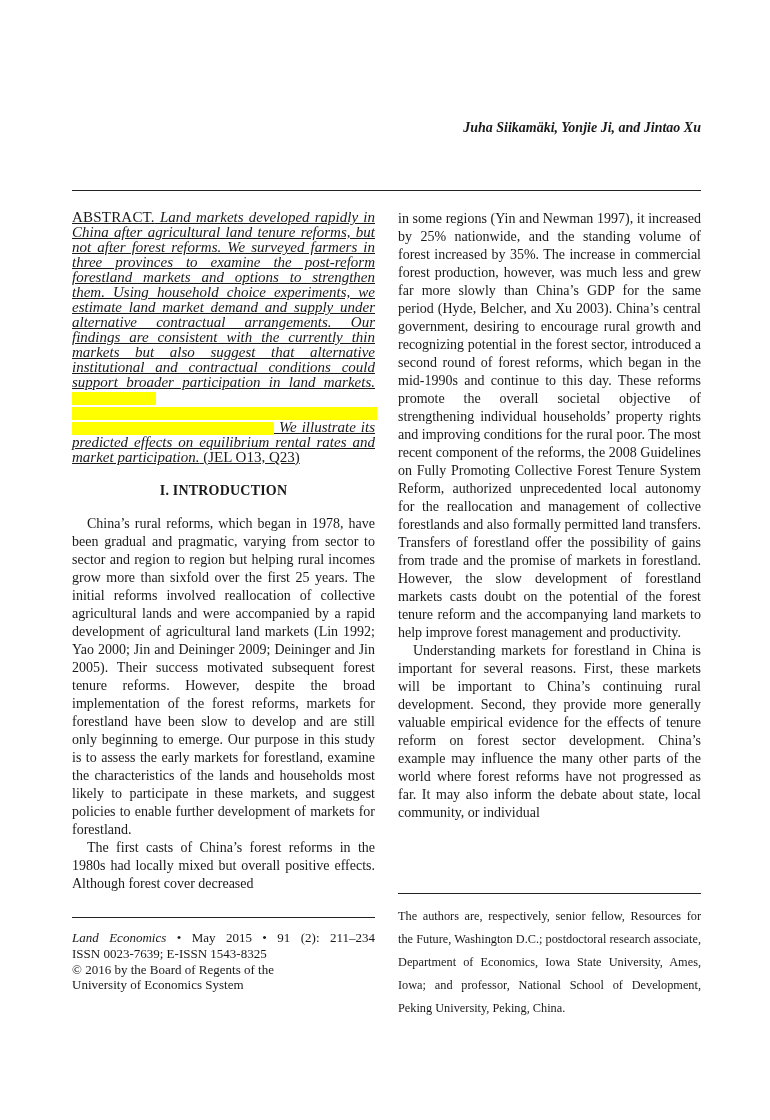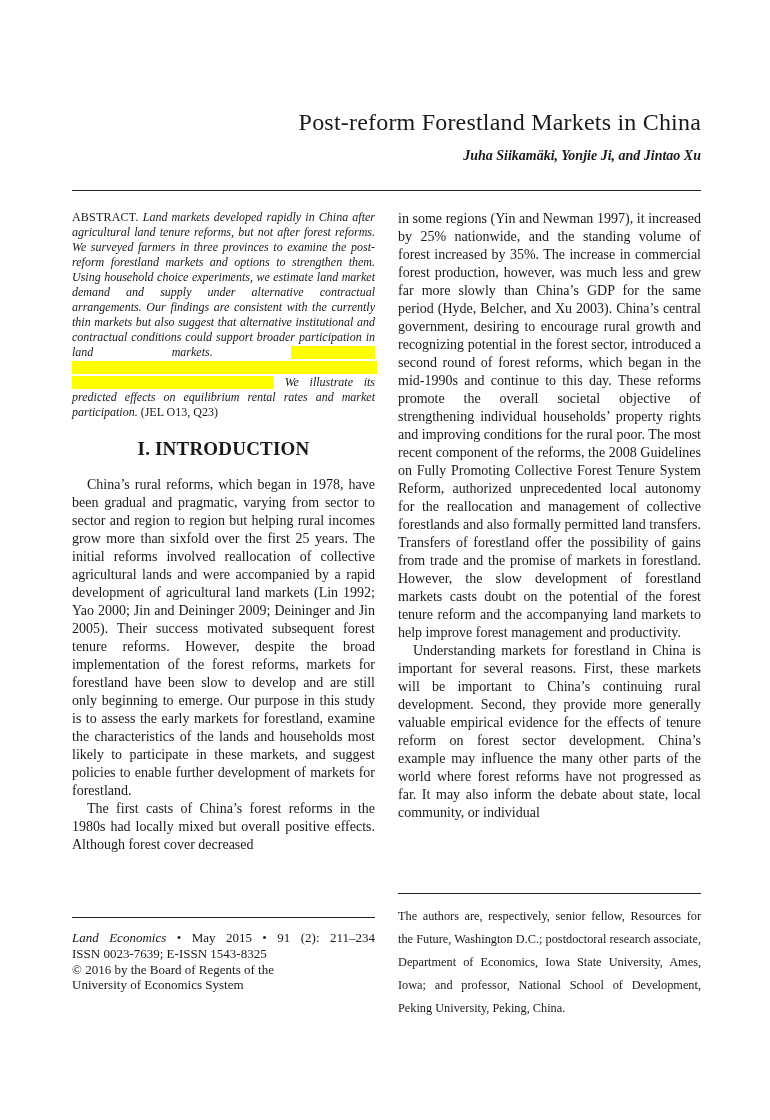--- a/index.html
+++ b/index.html
@@ -59,38 +59,39 @@
     width: 629px;
     display: flex;
     gap: 23px;
   }
   .col {
     width: 303px;
     flex: 0 0 303px;
   }
   p { margin: 0; }
   .abstract {
-    font-size: 12px;
+    font-size: 15px;
     line-height: 15px;
     font-style: italic;
     text-align: justify;
     hyphens: auto;
+    text-decoration: underline;
   }
   .abstract-label {
     font-style: normal;
     letter-spacing: 0.2px;
   }
   .jel { font-style: normal; }
   .hl {
     display: inline-block;
     height: 13px;
     vertical-align: -3px;
   }
   .section-heading {
-    font-size: 19px;
+    font-size: 14px;
     font-weight: bold;
     text-align: center;
     margin: 18px 0 16px 0;
     letter-spacing: 0.2px;
   }
   .body-para {
     font-size: 14px;
     line-height: 18px;
     text-align: justify;
     hyphens: auto;
@@ -126,21 +127,20 @@
     text-align: justify;
     hyphens: auto;
   }
 </style>
 </head>
 <body>
 
 <div class="page">
 
   <div class="title-block">
-    <h1 class="paper-title">Post-reform Forestland Markets in China</h1>
     <div class="paper-authors">Juha Siikamäki, Yonjie Ji, and Jintao Xu</div>
   </div>
 
   <hr class="rule header-rule">
 
   <div class="columns">
 
     <div class="col">
       <p class="abstract"><span class="abstract-label">ABSTRACT.</span> <span>Land markets developed rapidly in China after agricultural land tenure reforms, but not after forest reforms. We surveyed farmers in three provinces to examine the post-reform forestland markets and options to strengthen them. Using household choice experiments, we estimate land market demand and supply under alternative contractual arrangements. Our findings are consistent with the currently thin markets but also suggest that alternative institutional and contractual conditions could support broader participation in land markets.</span> <span class="hl" style="width: 84px; background: rgb(255, 255, 0);"></span> <span class="hl" style="width: 305px; background: rgb(255, 255, 0);"></span> <span class="hl" style="width: 202px; background: rgb(255, 255, 0);"></span> <span>We illustrate its predicted effects on equilibrium rental rates and market participation.</span> <span class="jel">(JEL O13, Q23)</span></p>
 

